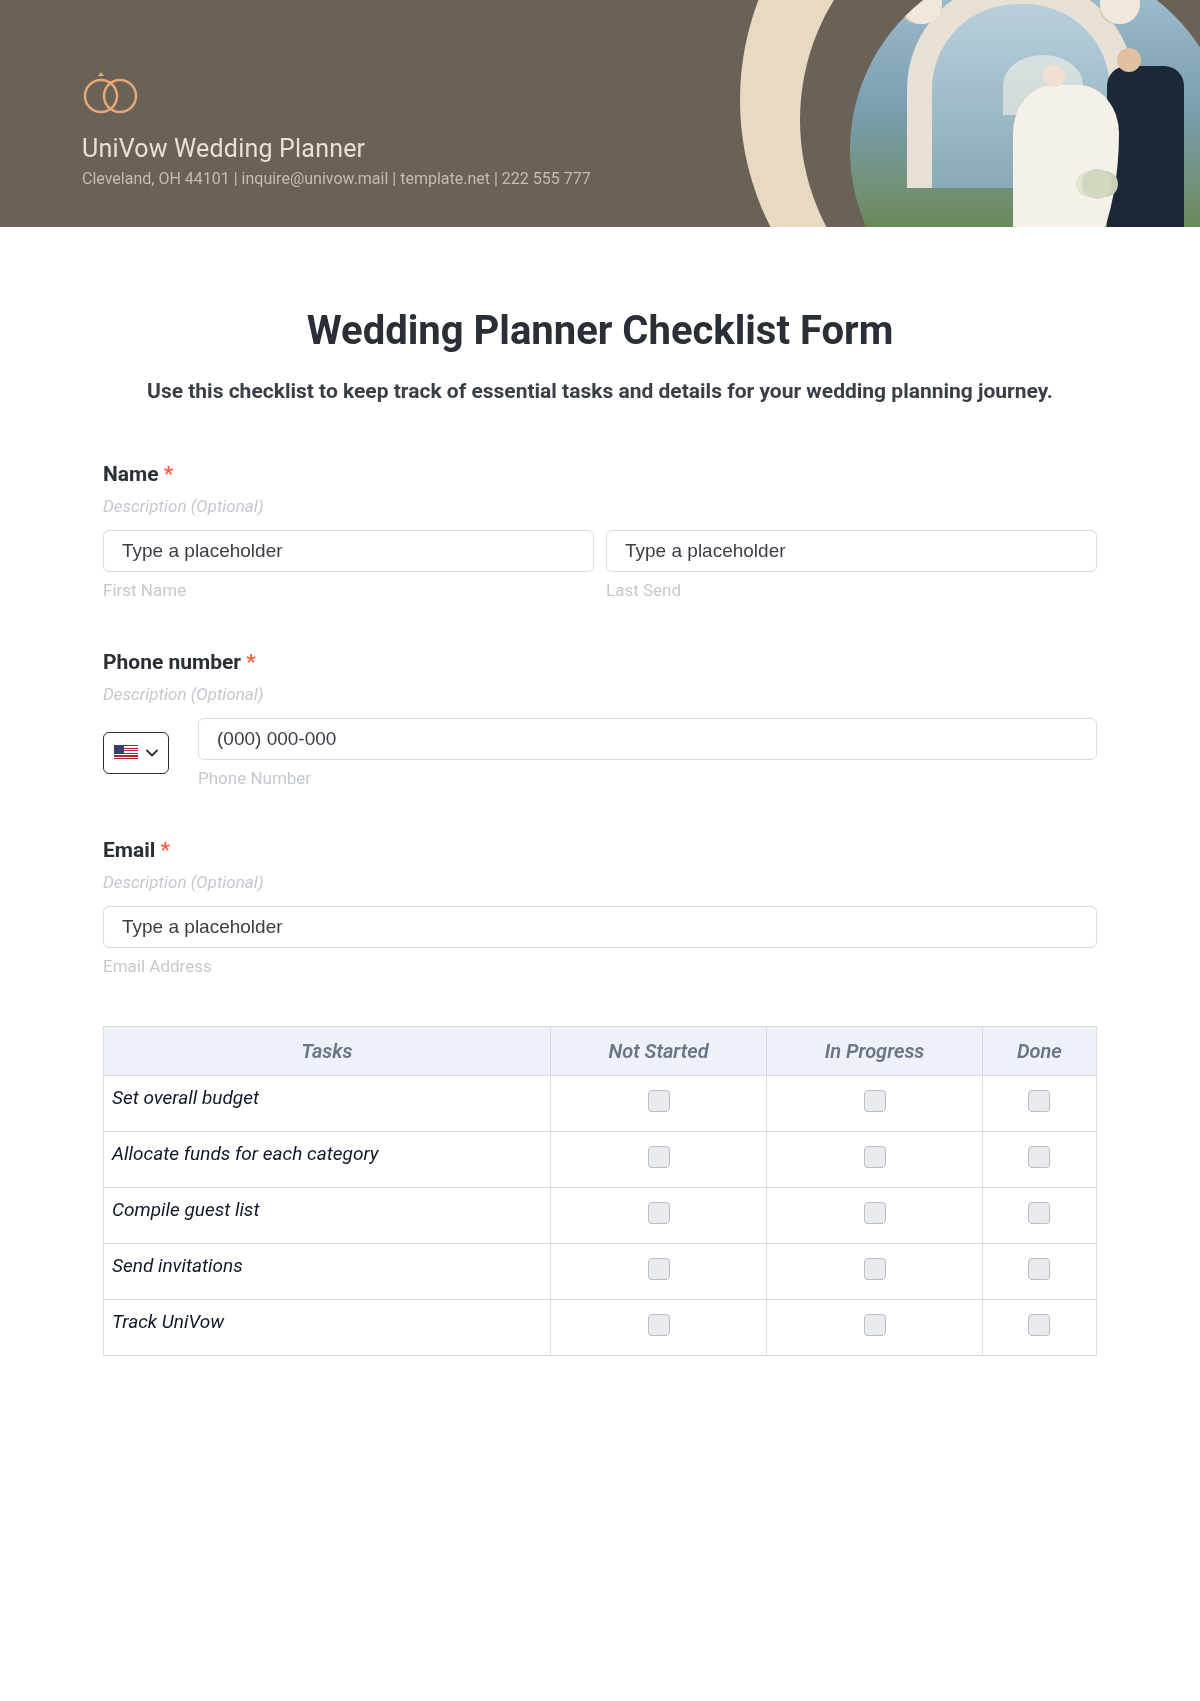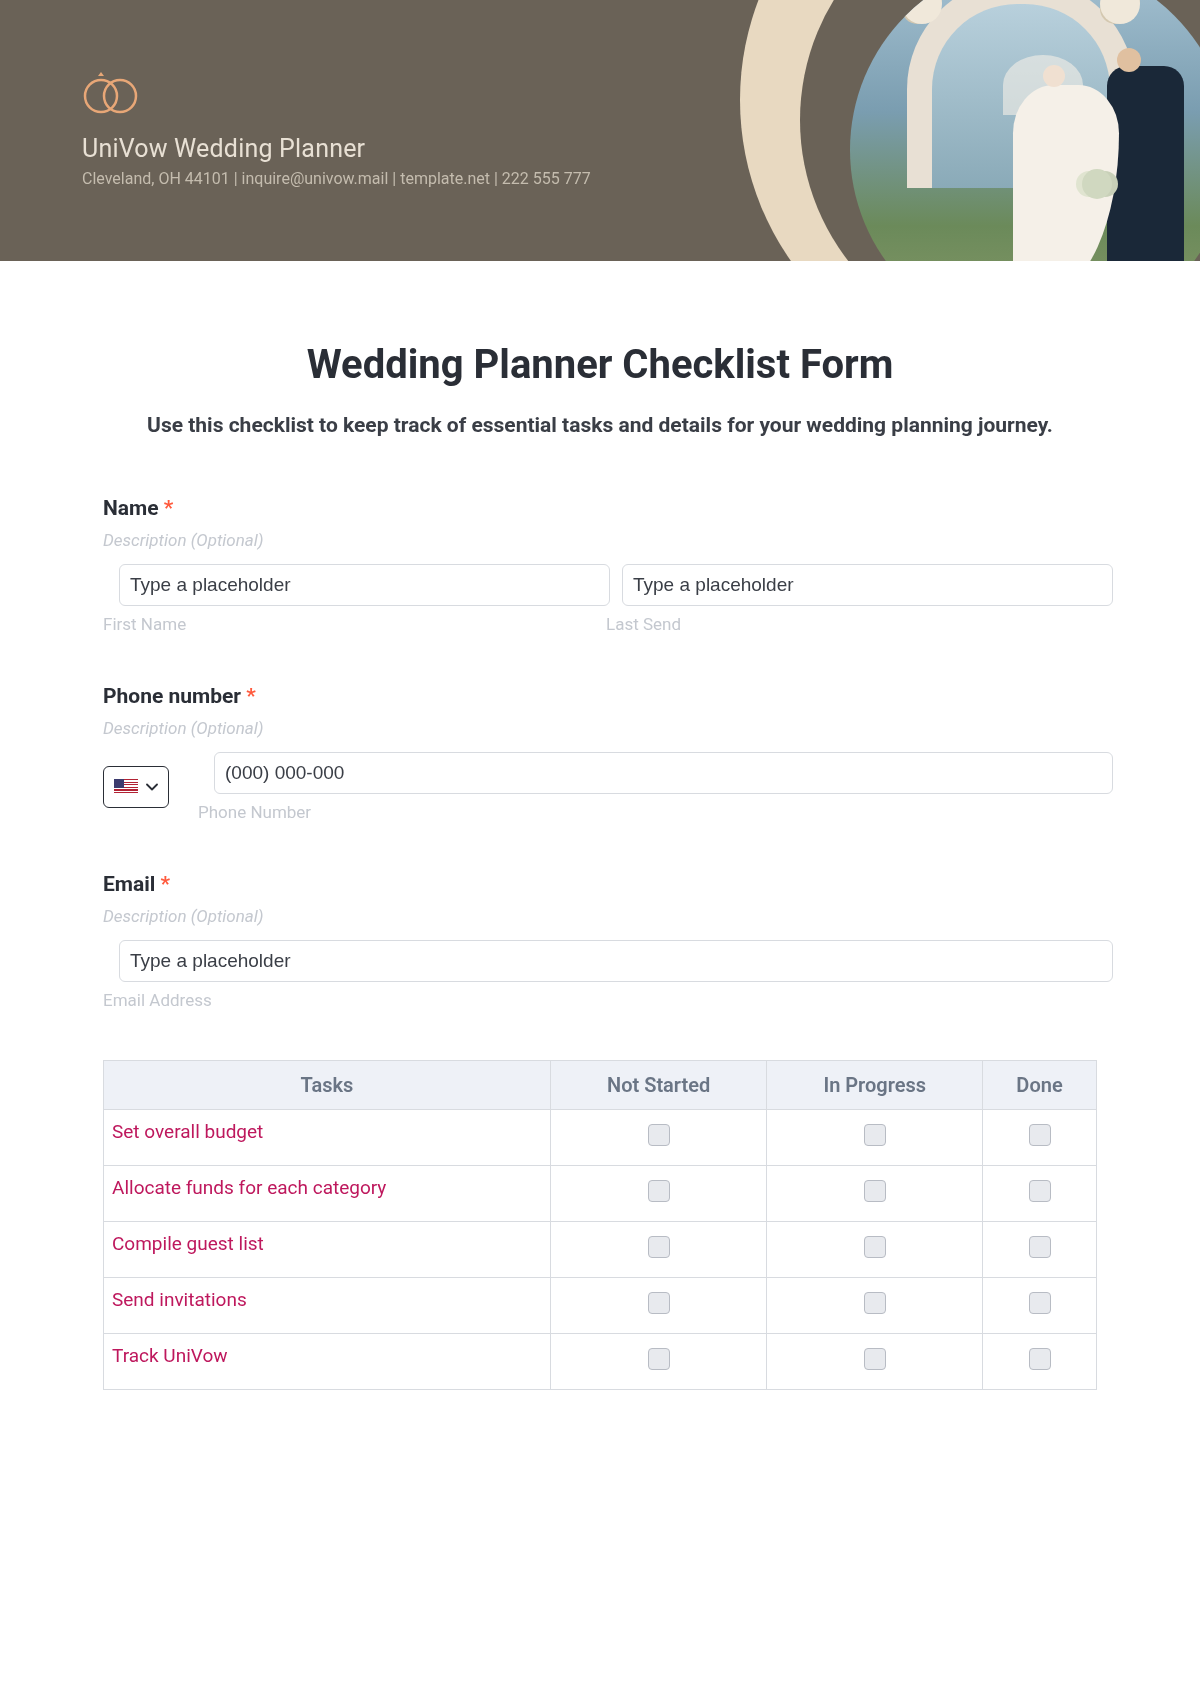--- a/index.html
+++ b/index.html
@@ -3,21 +3,21 @@
 <meta charset="utf-8">
 <style>
   * { box-sizing: border-box; margin: 0; padding: 0; }
   body {
     font-family: -apple-system, BlinkMacSystemFont, "Segoe UI", Roboto, Helvetica, Arial, sans-serif;
     background: #fff;
     width: 1200px;
   }
   .header {
     position: relative;
-    height: 261px;
+    height: 227px;
     background: #6a6257;
     overflow: hidden;
   }
   .header-arc-outer {
     position: absolute;
     right: -100px;
     top: -180px;
     width: 560px;
     height: 560px;
     border-radius: 50%;
@@ -175,25 +175,24 @@
     color: #c4c8cf;
     margin-bottom: 14px;
   }
   .row-two { display: flex; gap: 12px; }
   .col { flex: 1; }
   .input {
     width: 100%;
     height: 42px;
     border: 1px solid #d8dbe0;
     border-radius: 6px;
-    padding: 0 10px;
+    padding: 0 18px;
     font-size: 19px;
     color: #4c1d95;
     background: #fff;
-    margin-left: 16px;
   }
   .input::placeholder { color: #3a3e46; }
   .sublabel {
     font-size: 17px;
     color: #c4c8cf;
     margin-top: 8px;
   }
   .phone-row { display: flex; gap: 29px; align-items: center; }
   .country-btn {
     height: 42px;
@@ -213,36 +212,37 @@
   }
   .flag::before {
     content:''; position:absolute; left:0; top:0;
     width:10px; height:9px; background:#3c3b6e;
   }
   .phone-col { flex: 1; }
   table.tasks {
     width: 100%;
     border-collapse: collapse;
     margin-top: 16px;
+    font-style: italic;
   }
   table.tasks th {
     background: #eef1f7;
     color: #6a7585;
     font-size: 20px;
     font-weight: 600;
     padding: 12px 8px;
     border: 1px solid #d8dbe0;
     text-align: center;
   }
   table.tasks th:first-child { width: 45%; }
   table.tasks td {
     border: 1px solid #d8dbe0;
     padding: 10px 8px 18px 8px;
     font-size: 19px;
-    color: #be185d;
+    color: #0f172a;
     vertical-align: top;
   }
   table.tasks td.cb-cell {
     text-align: center;
     vertical-align: middle;
     padding: 14px 8px;
   }
   .cb {
     width: 22px; height: 22px;
     border: 1px solid #b8bcc4;

